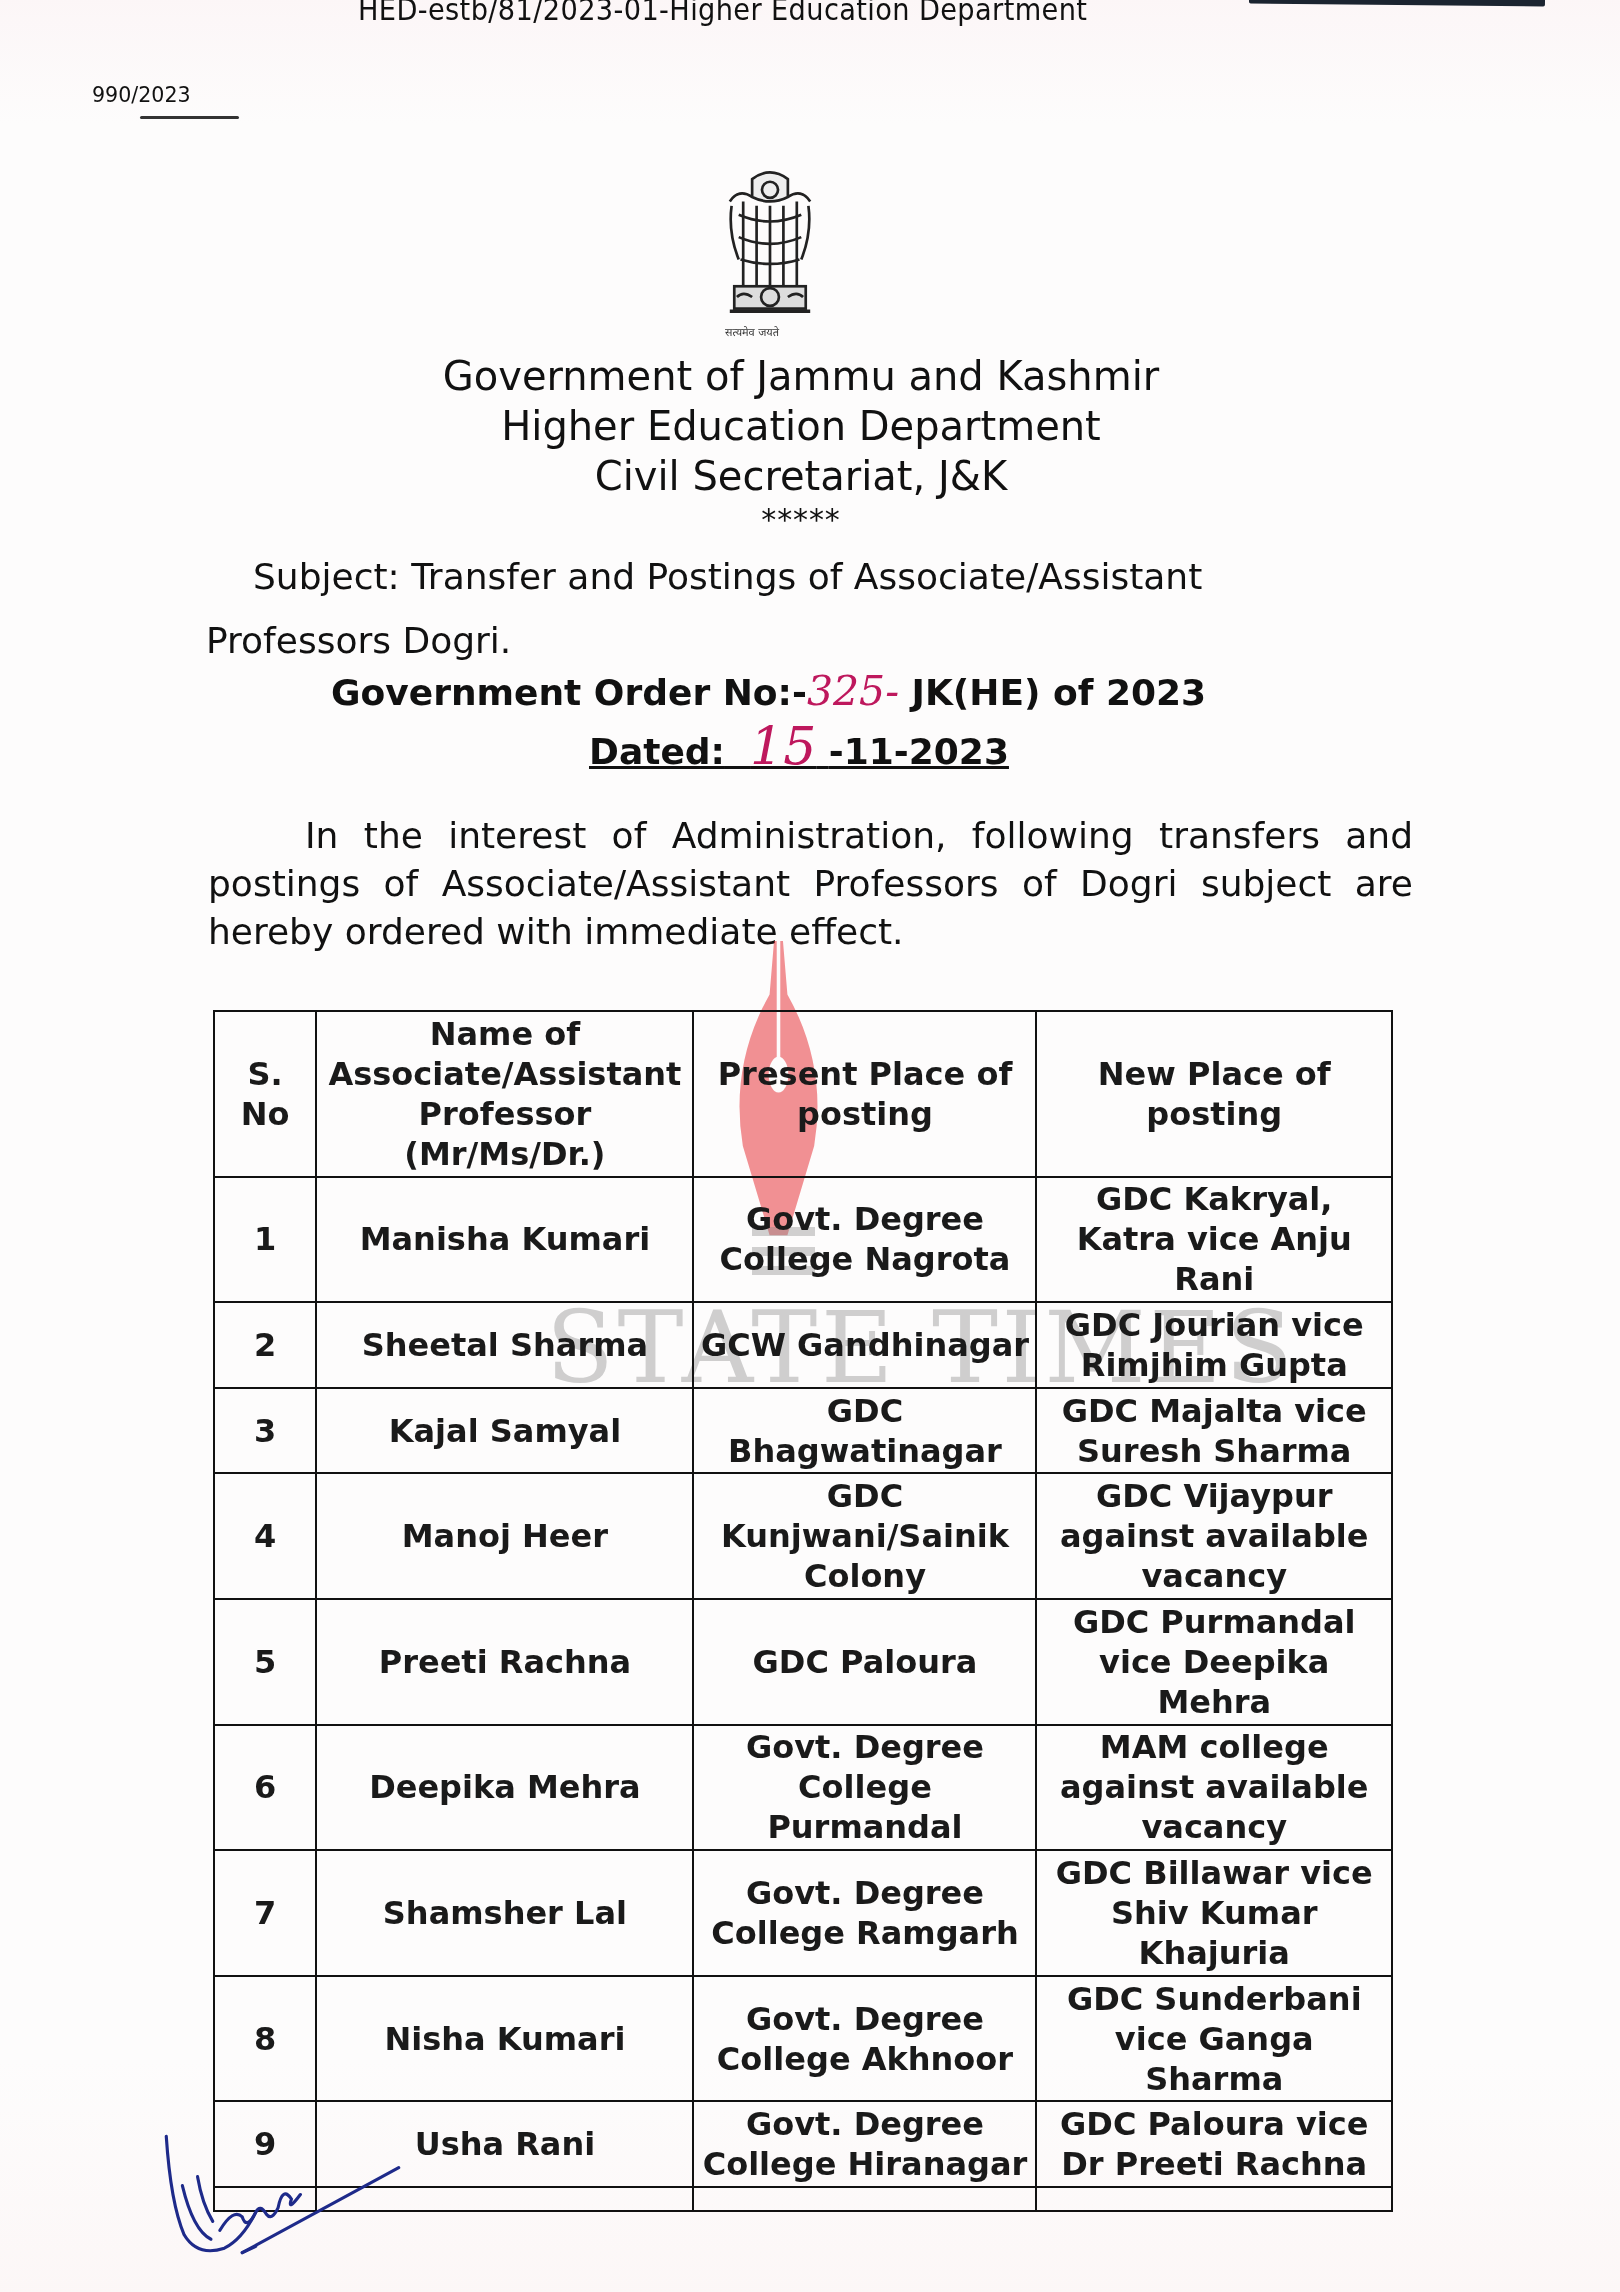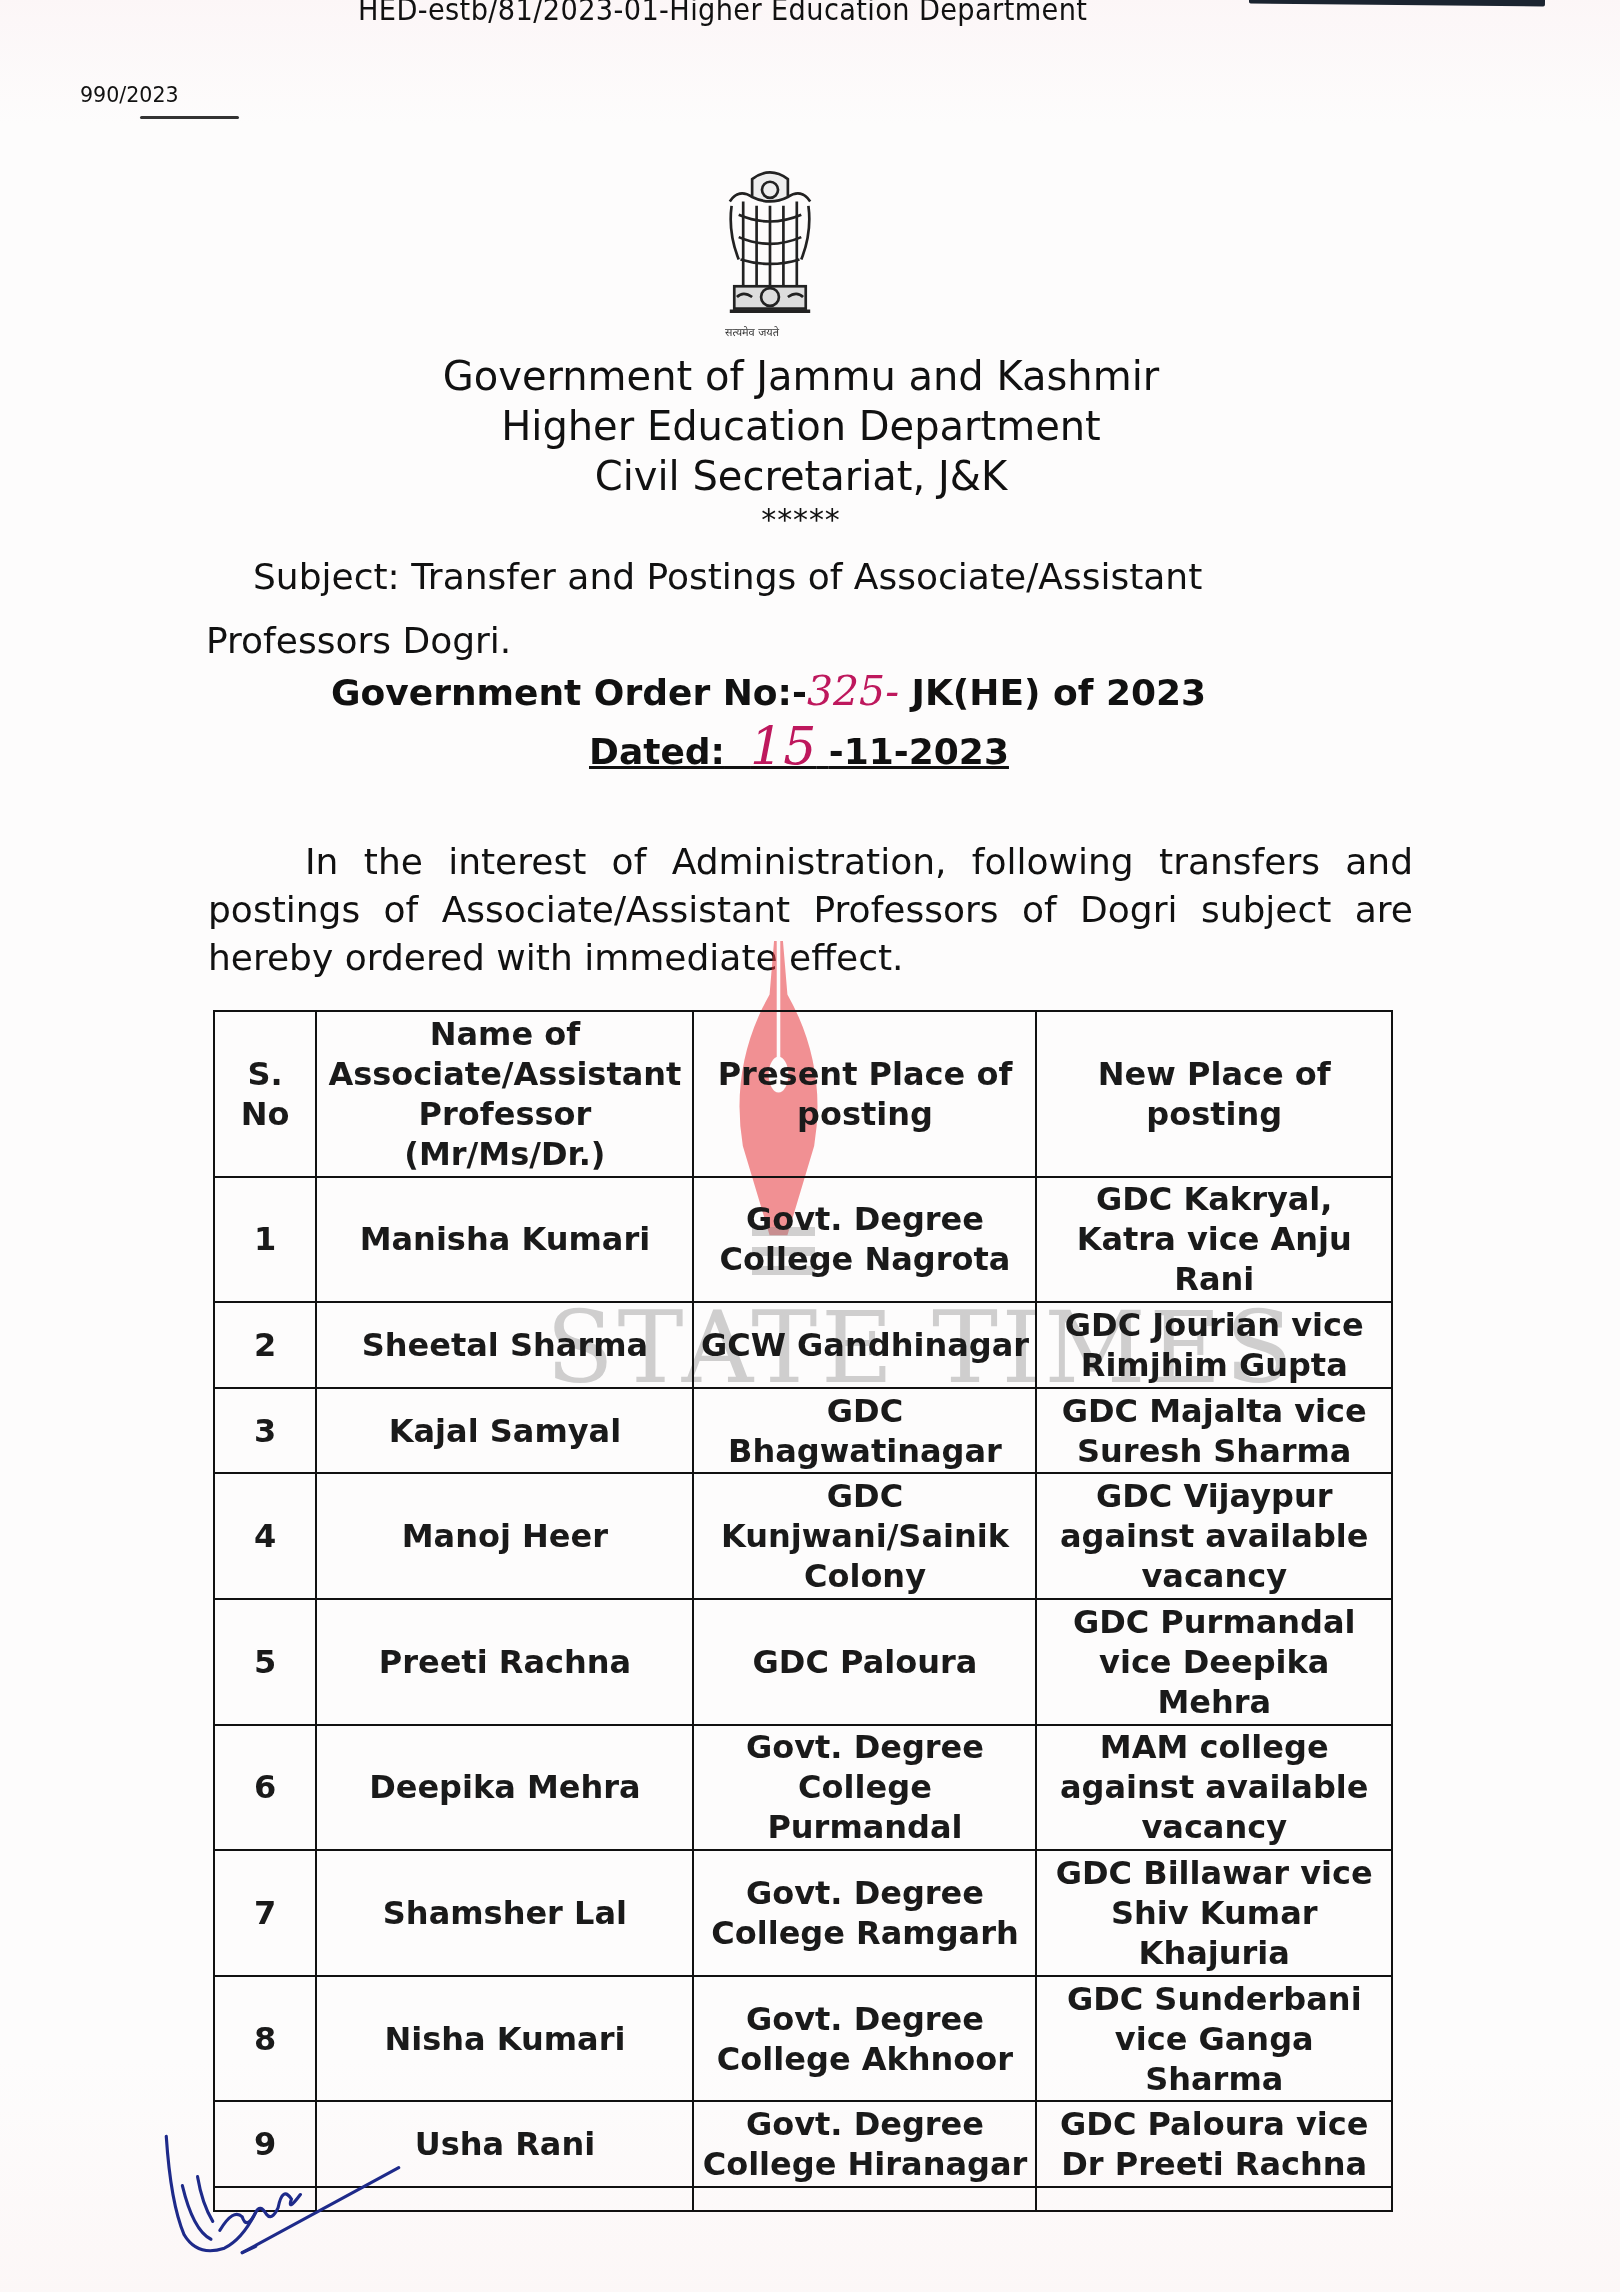--- a/index.html
+++ b/index.html
@@ -7,36 +7,36 @@
     width: 1620px; height: 2293px; position: relative; overflow: hidden;
     background: #fdfcfc;
     font-family: "DejaVu Sans", sans-serif;
     color: #111;
   }
   .scan-tint { position: absolute; left: 0; top: 0; width: 1620px; height: 2293px;
     background: linear-gradient(180deg, rgba(250,235,238,0.35) 0px, rgba(255,255,255,0) 125px, rgba(255,255,255,0) 2060px, rgba(250,238,238,0.35) 2293px);
     pointer-events: none; }
   .top-bar { position: absolute; left: 1249px; top: -3.6px; width: 296px; height: 9px; background: #1b2430; transform: rotate(0.6deg); border-radius: 1.8px; }
   .file-ref { position: absolute; left: 358px; top: -7.2px; font-size: 29.6px; letter-spacing: 0.4px; transform: scaleX(0.92); transform-origin: left; }
-  .diary-no { position: absolute; left: 80px; top: 83px; font-size: 20.6px; }
+  .diary-no { position: absolute; left: 92px; top: 83px; font-size: 20.6px; }
   .diary-underline { position: absolute; left: 140px; top: 116px; width: 99px; height: 2.7px; background: #333; border-radius: 1.8px; }
   .emblem { position: absolute; left: 703px; top: 161px; width: 134px; height: 188px; }
   .emblem svg { width: 134px; height: 188px; }
   .motto { position: absolute; left: 725px; top: 324px; font-size: 11px; color: #333; }
   .heading { position: absolute; left: 0; width: 1620px; text-align: center; font-size: 40px; line-height: 50px; font-weight: normal; }
   .h1 { top: 351px; left: -9px; }
   .h2 { top: 401px; left: -9px; }
   .h3 { top: 451px; left: -9px; }
   .stars { position: absolute; top: 502px; left: 0; width: 1620px; text-align: center; font-size: 30px; letter-spacing: 0.9px; left: -9px; }
   .subject { position: absolute; left: 206px; top: 545px; width: 1102px; font-size: 36px; line-height: 64px; text-indent: 47px; }
   .order-no { position: absolute; left: 331px; top: 667px; font-size: 36px; font-weight: bold; }
   .dated { position: absolute; left: 589px; top: 716px; font-size: 36px; font-weight: bold; text-decoration: underline; }
   .hand { font-family: "DejaVu Serif", serif; color: #be185d; font-weight: normal; font-style: italic; font-size: 41px; }
   .hand.big { font-size: 52px; }
-  .para { position: absolute; left: 208px; top: 838px; width: 1205px; font-size: 36px; line-height: 48px; text-align: justify; text-indent: 97px; }
+  .para { position: absolute; left: 208px; top: 812px; width: 1205px; font-size: 36px; line-height: 48px; text-align: justify; text-indent: 97px; }
   .watermark-nib { position: absolute; left: 725px; top: 940px; width: 107px; height: 296px; opacity: 0.55; }
   .watermark-text { position: absolute; left: 546px; top: 1290px; font-family: "DejaVu Serif", serif; font-size: 99px; color: rgba(120,120,120,0.35); letter-spacing: 3.6px; }
   .watermark-bars { position: absolute; left: 752px; top: 1227px; width: 63px; }
   .watermark-bars div { height: 9px; background: rgba(140,140,140,0.4); margin-bottom: 10.7px; }
   table.order {
     position: absolute; left: 213px; top: 1010px; width: 1180px;
     border-collapse: collapse; font-weight: bold; font-size: 32px; line-height: 40px;
     color: #1a1a1a;
   }
   table.order td, table.order th { border: 2.7px solid #111; padding: 1.8px 5.4px; vertical-align: middle; text-align: center; }

